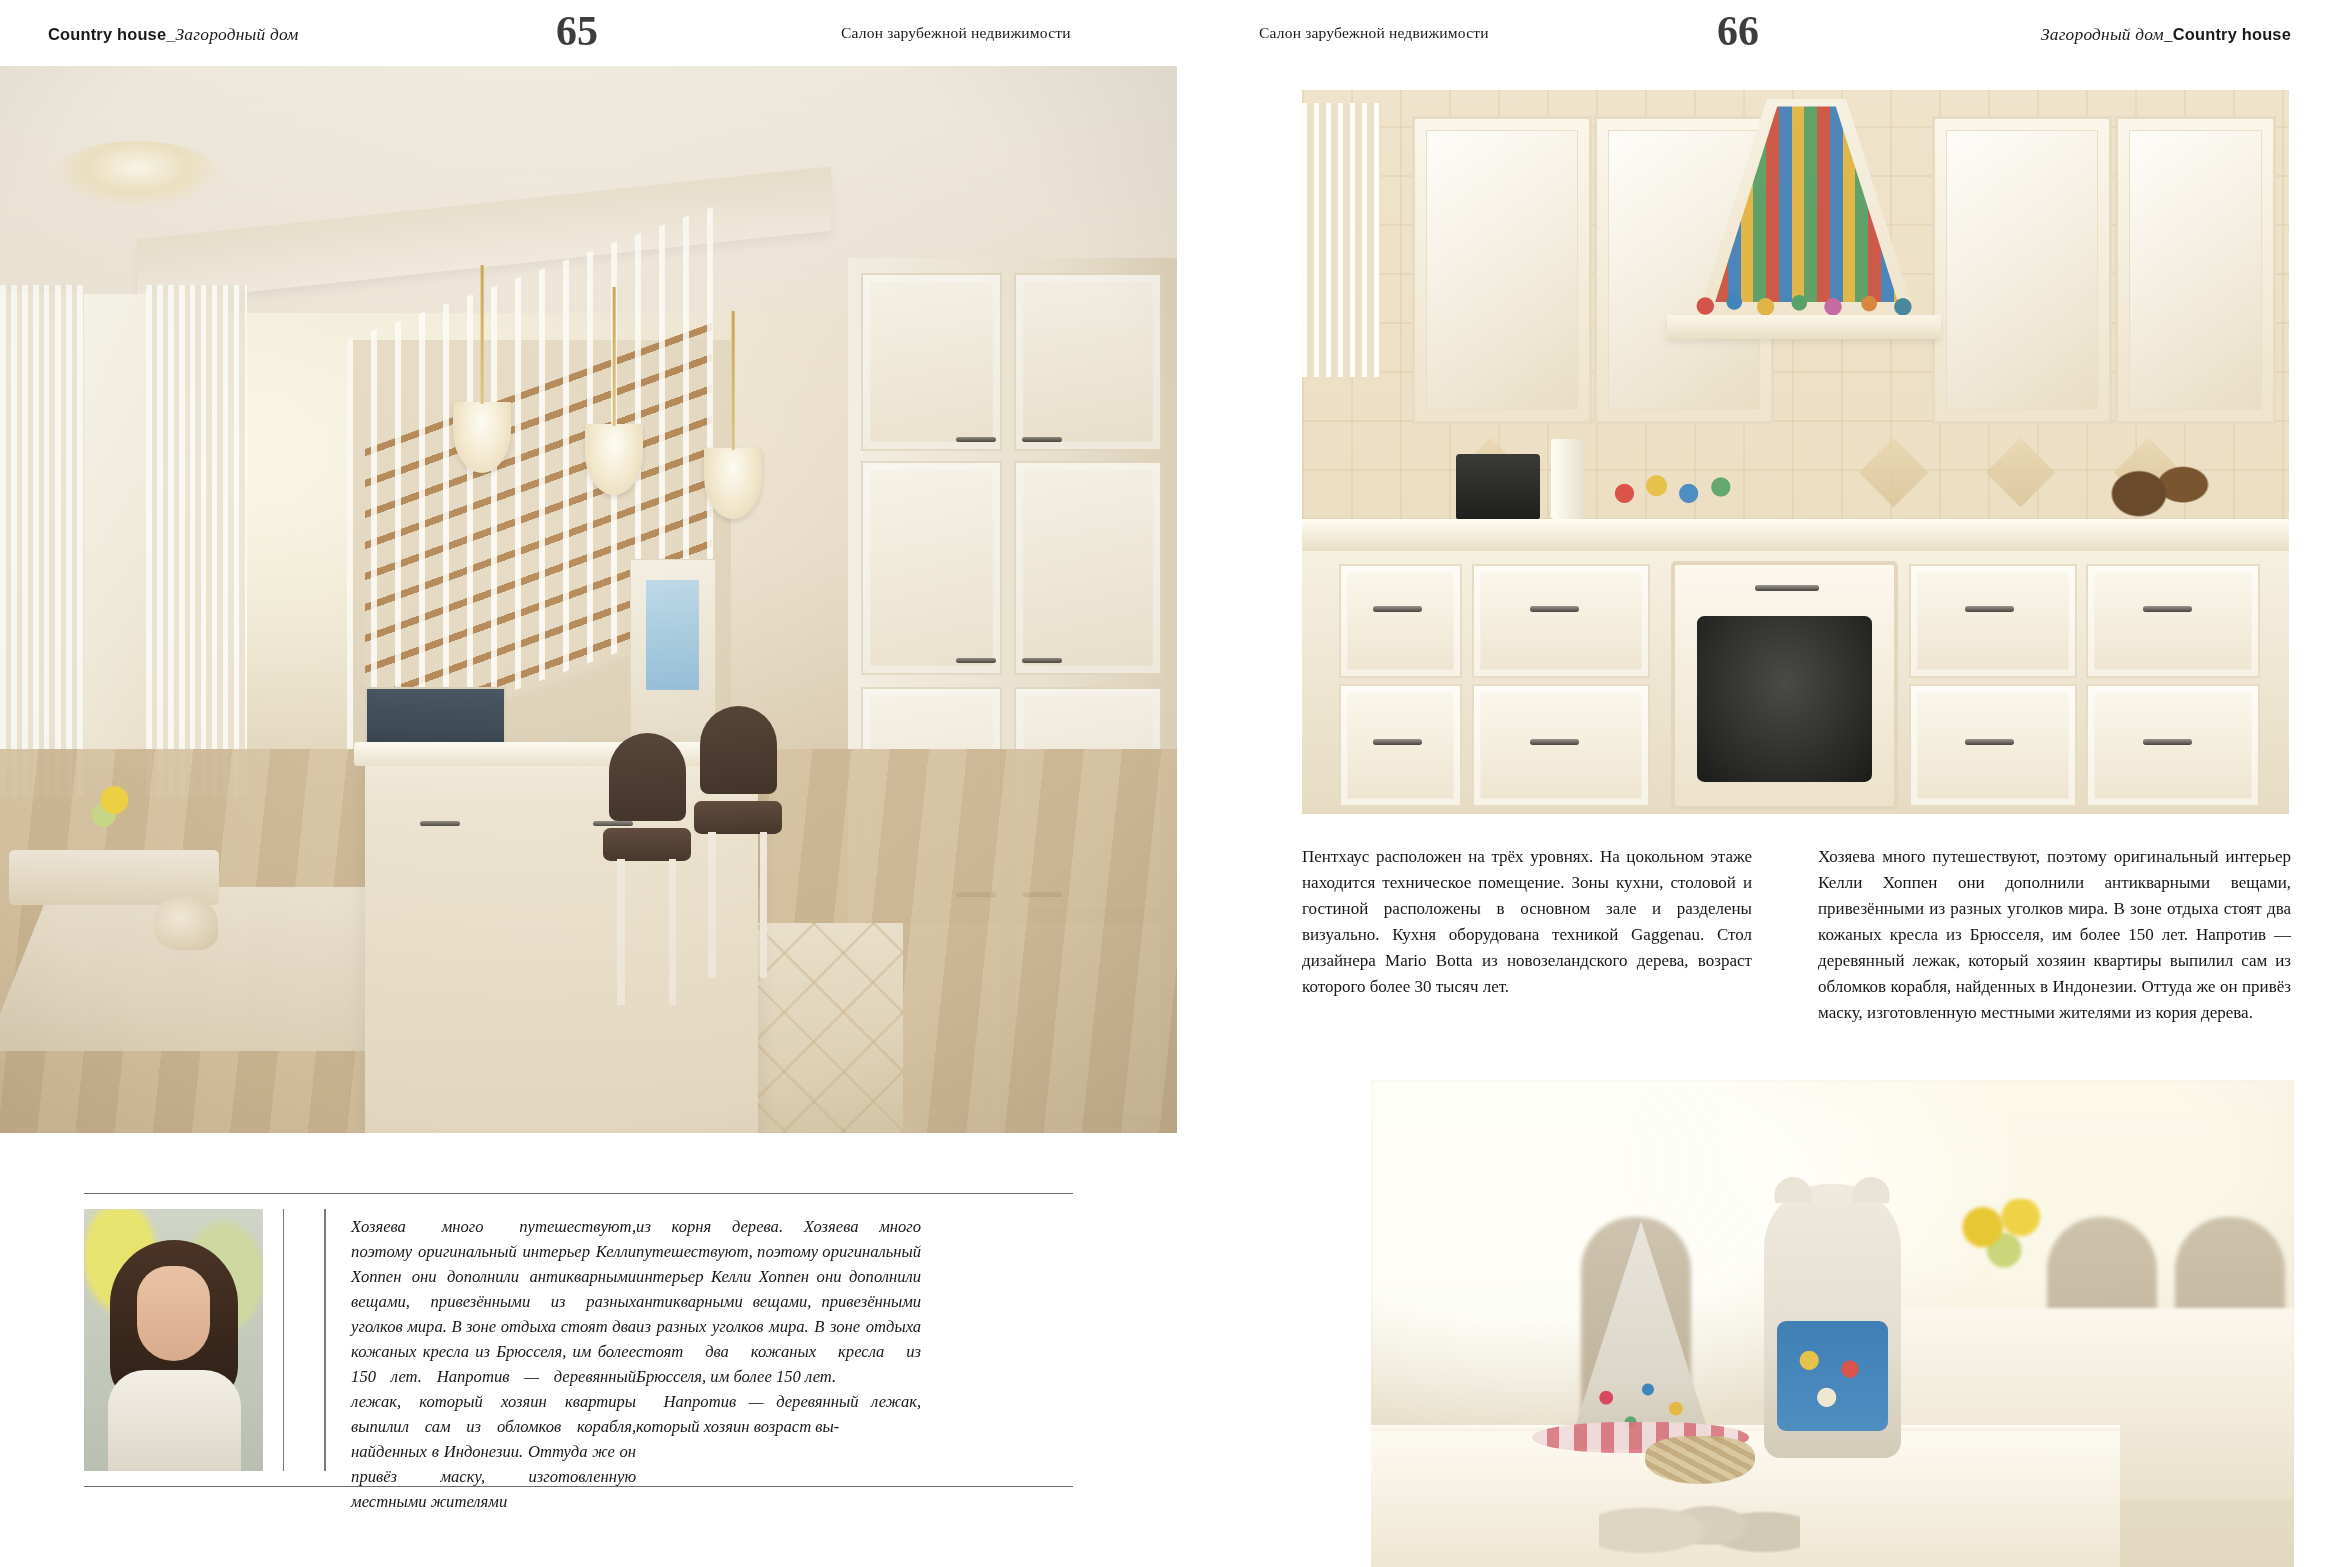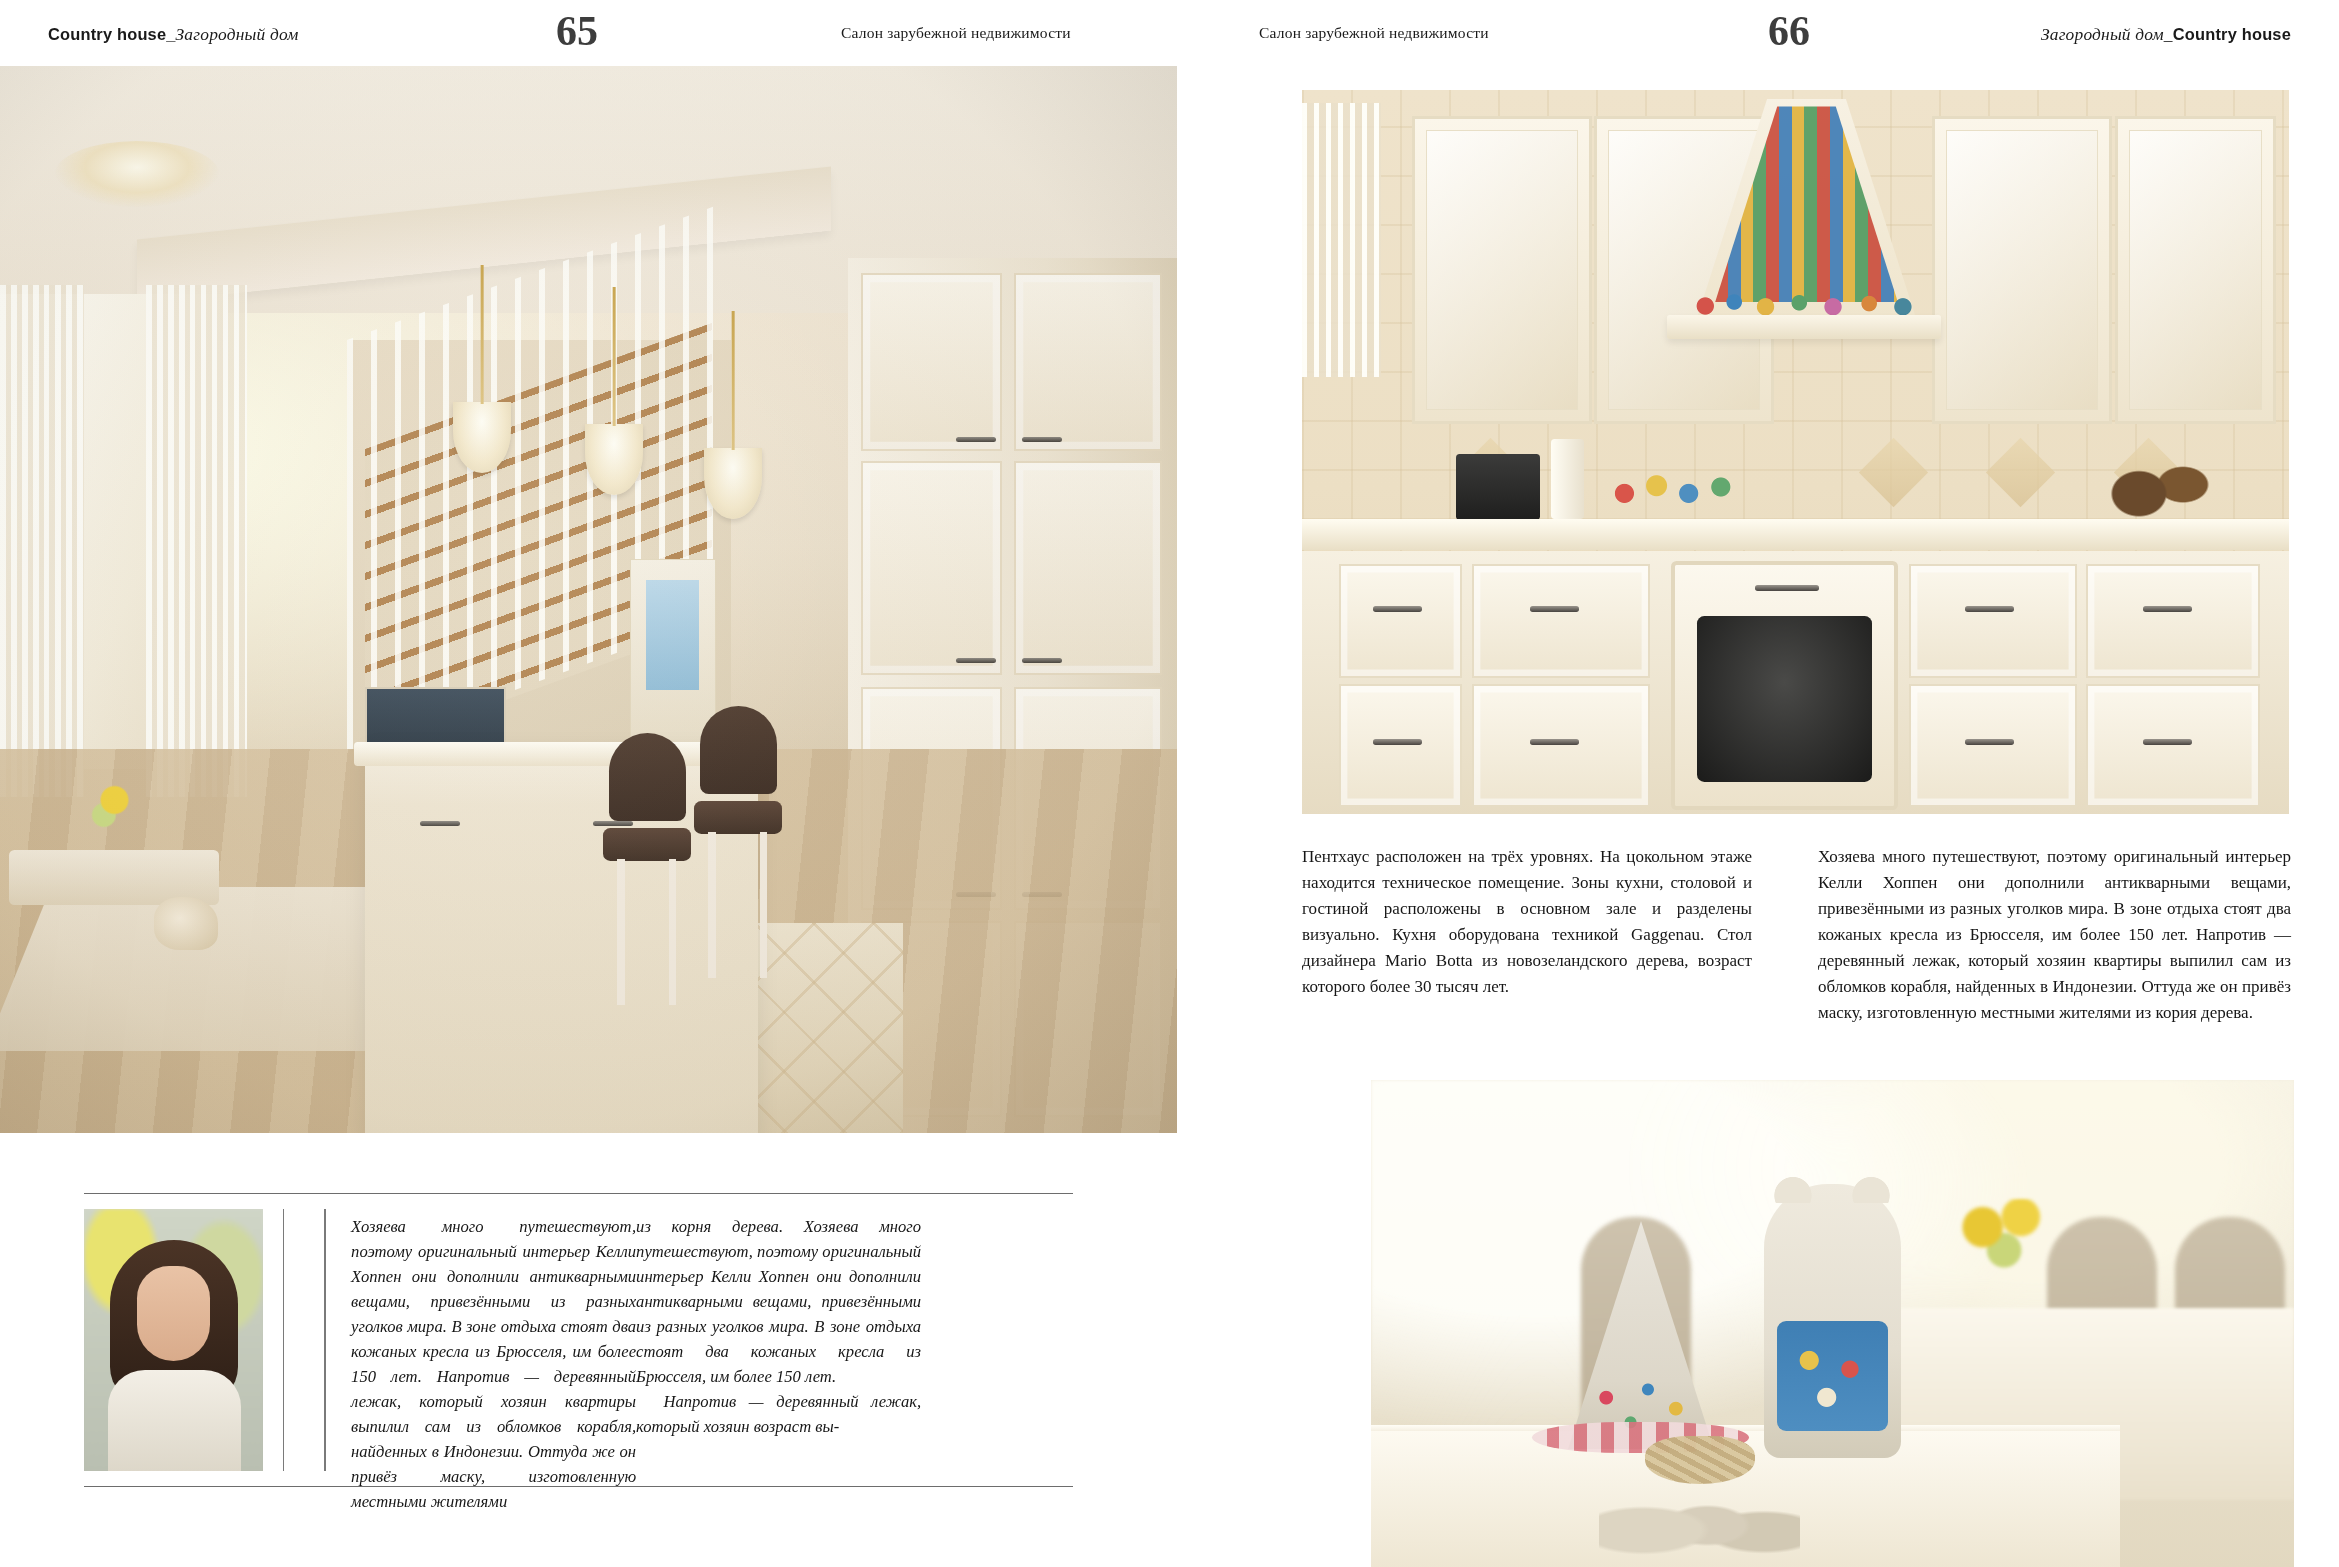--- a/index.html
+++ b/index.html
@@ -48,21 +48,21 @@
 
   .folio {
     position: absolute;
     top: 7.3px;
     font-family: Liberation Serif, serif;
     font-size: 42px;
     font-weight: 700;
     color: #3d3d3d;
   }
   .folio-left { left: 556px; }
-  .folio-right { left: 1768px; }
+  .folio-right { left: 1717px; }
 
   
   .photo {
     position: absolute;
     overflow: hidden;
   }
 
   
   .photo-main {
     left: 0;

